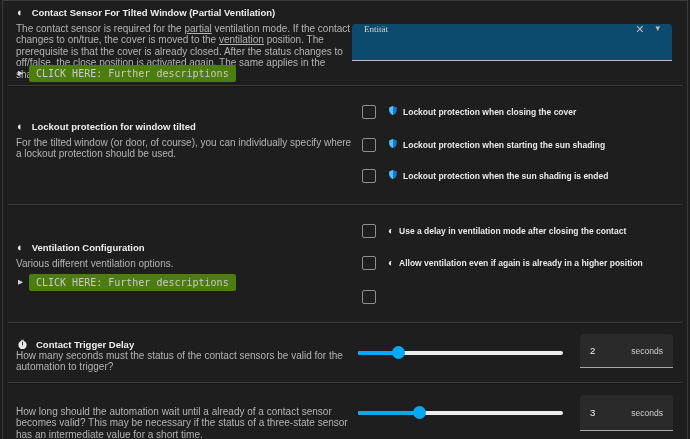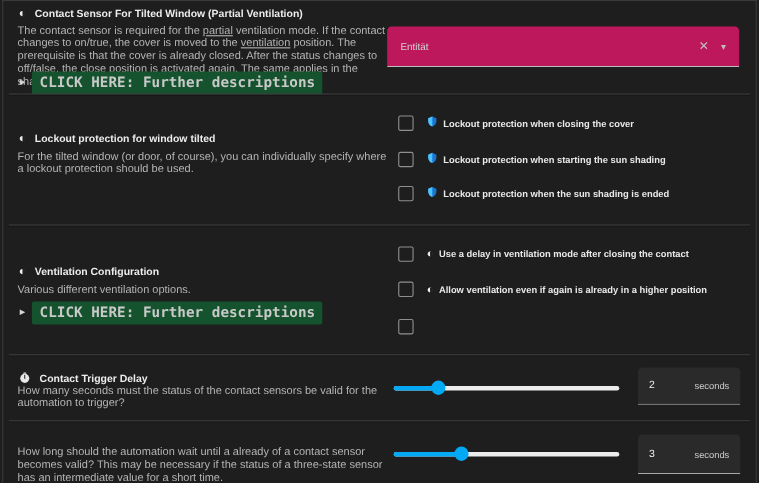--- a/index.html
+++ b/index.html
@@ -14,26 +14,26 @@
   .divider{position:absolute;left:8px;right:8px;height:1px;background:#3c3c3c;box-shadow:0 1px 0 #161616;}
 
   .title-row{position:absolute;left:17px;display:flex;align-items:center;gap:8px;}
   .half-circle-icon{color:#ededed;font-size:11px;line-height:1;}
   .section-title{font-size:9.5px;font-weight:bold;color:#ededed;white-space:nowrap;}
   .desc{position:absolute;left:16px;font-size:10px;line-height:1.14;color:#b4b4b4;}
   .desc .u{text-decoration:underline;text-underline-offset:1px;}
 
   .expander{position:absolute;left:18px;display:flex;align-items:center;gap:6px;cursor:pointer;}
   .tri{color:#d6d6d6;font-size:6.5px;line-height:1;}
-  .chip{background:#14532d;color:#c9c9c9;font-family:"DejaVu Sans Mono","Liberation Mono",monospace;
-        font-size:13px;font-weight:bold;padding:3px 7px;border-radius:2px;white-space:nowrap;}
+  .chip{background:#4d7c0f;color:#c9c9c9;font-family:"DejaVu Sans Mono","Liberation Mono",monospace;
+        font-size:10px;font-weight:normal;padding:3px 7px;border-radius:2px;white-space:nowrap;}
 
   .entity-field{position:absolute;left:352px;top:24px;width:320px;height:37px;box-sizing:border-box;
-        background:#be185d;border-radius:4px 4px 0 0;border-bottom:1px solid #bdbdbd;
-        display:flex;align-items:center;padding:0 12px;}
+        background:#0c4a6e;border-radius:4px 4px 0 0;border-bottom:1px solid #bdbdbd;
+        display:flex;padding:0 12px;font-family:Liberation Serif, serif;}
   .entity-label{flex:1;color:#d2d2d2;font-size:9px;}
   .clear-icon{color:#bdbdbd;font-size:11px;line-height:1;cursor:pointer;}
   .caret-icon{color:#bdbdbd;font-size:9px;line-height:1;margin-left:11px;cursor:pointer;}
 
   .opt{position:absolute;left:362px;right:14px;display:flex;align-items:center;}
   .cb{flex:none;width:12px;height:12px;border:1.5px solid #8f8f8f;border-radius:2px;background:transparent;cursor:pointer;}
   .opt-label{margin-left:12px;font-size:8.5px;font-weight:bold;color:#e9e9e9;line-height:1.3;cursor:pointer;}
   .opt-icon{margin-right:5px;}
   .opt-circle{color:#f0f0f0;font-size:10px;}
   svg.shield{vertical-align:-1px;}

